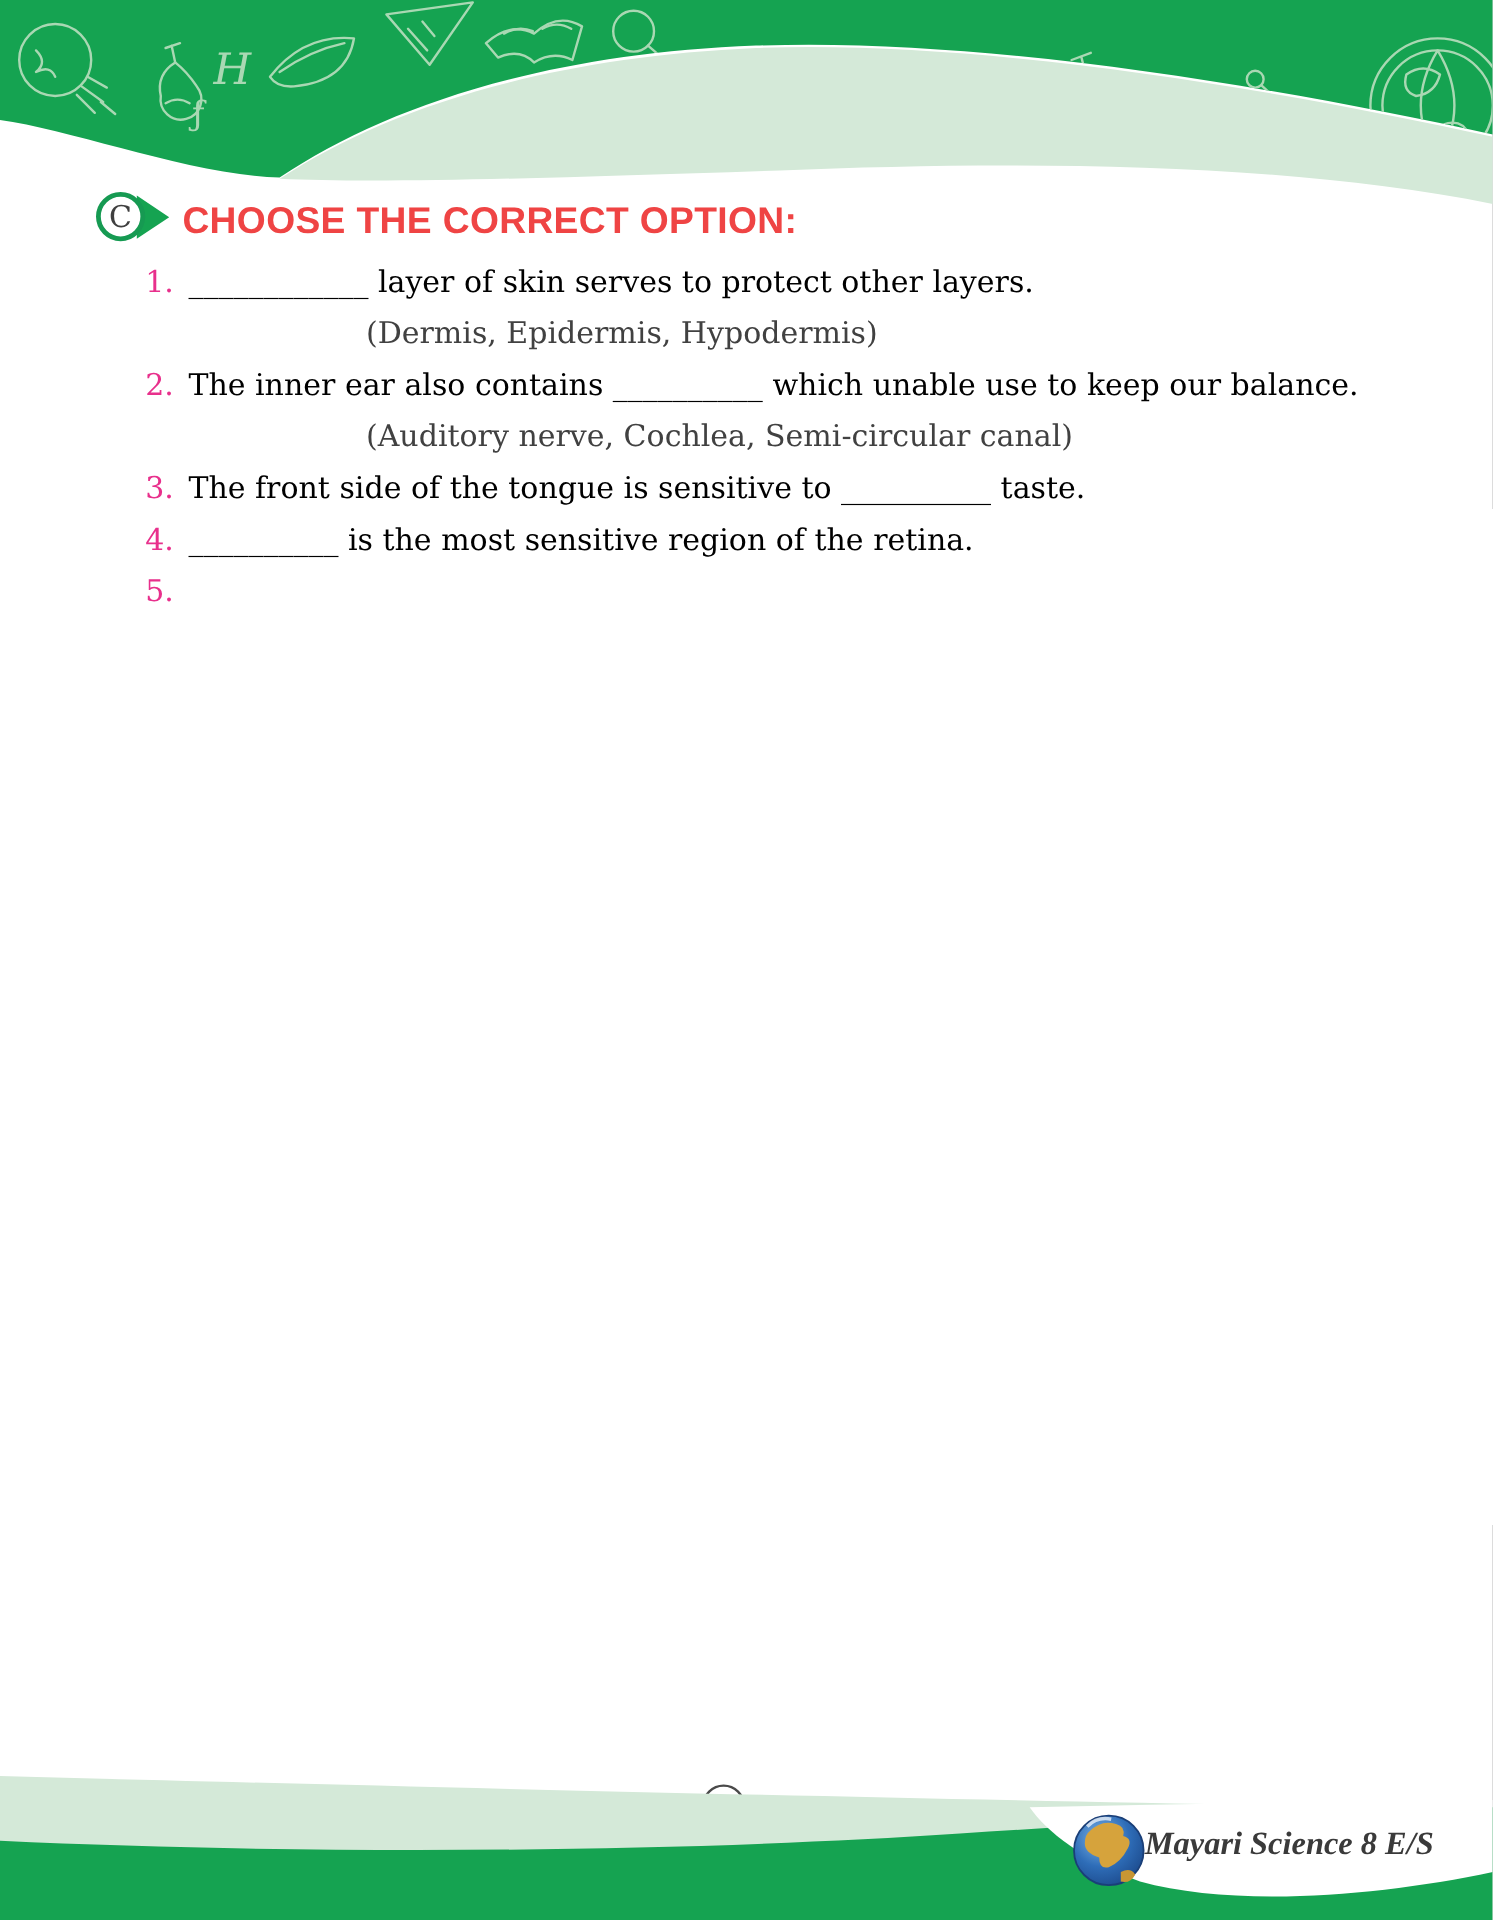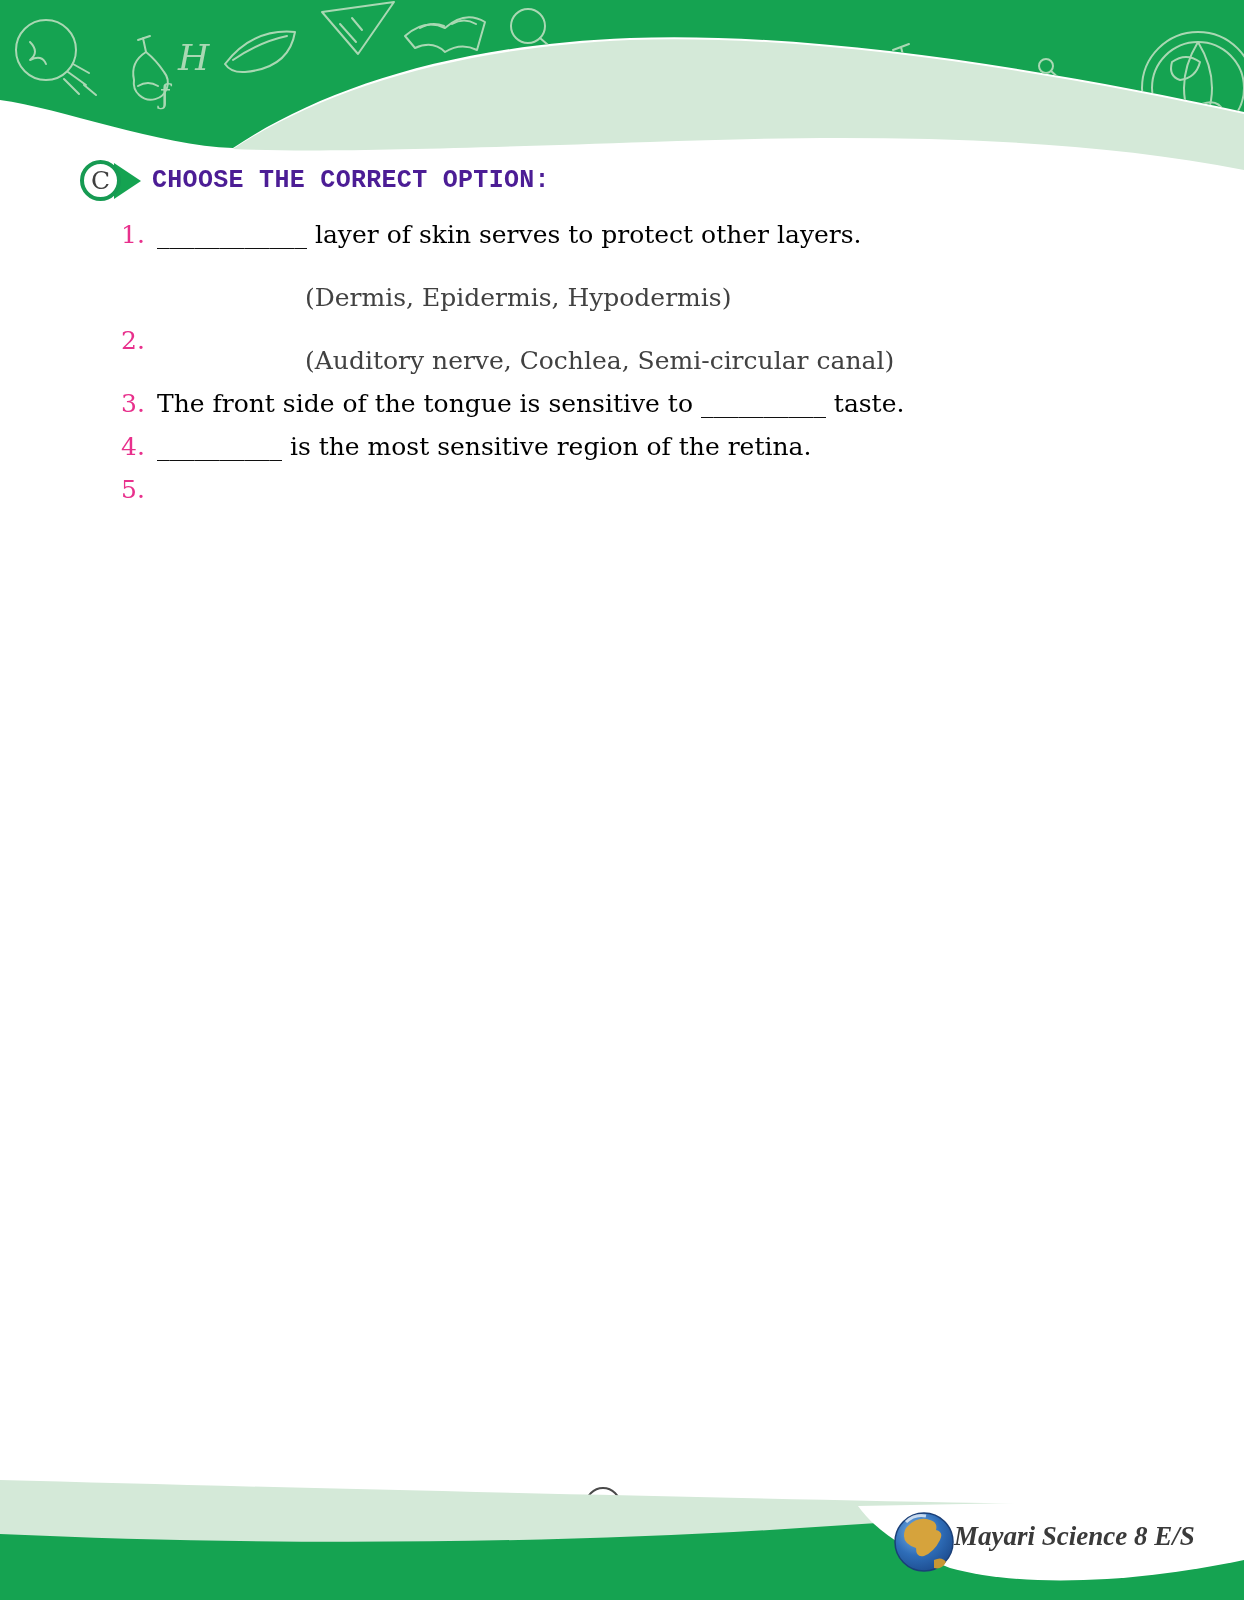--- a/index.html
+++ b/index.html
@@ -17,34 +17,34 @@
   .footer-art{position:absolute;top:1468px;left:0;}
   .badge-arrow{position:absolute;left:99px;top:161px;}
   .badge-circle{
     position:absolute;left:80px;top:160px;
     width:33px;height:33px;border:4px solid #169a52;border-radius:50%;
     background:#fff;display:flex;align-items:center;justify-content:center;
     font-size:25px;color:#3f3f3f;z-index:2;
   }
   .section-title{
     position:absolute;left:152px;top:166px;margin:0;
-    font-family:Liberation Mono, monospace;
-    font-size:25px;font-weight:bold;color:#4c1d95;letter-spacing:.3px;
+    font-family:Liberation Sans, sans-serif;
+    font-size:31px;font-weight:bold;color:#ef4444;letter-spacing:.3px;
     white-space:nowrap;
   }
 
   .questions{position:absolute;top:213px;left:0;width:1160px;}
   .q{display:flex;align-items:flex-start;}
   .qnum{
     width:36px;margin-left:121px;flex:0 0 auto;
     color:#e8308c;font-size:25px;line-height:43px;
   }
   .qbody{flex:1 1 auto;}
   .qline{font-size:25px;line-height:43px;color:#000000;white-space:nowrap;}
-  .qopts{font-size:25px;line-height:43px;color:#414141;padding-left:148px;white-space:nowrap;margin-top:20px;}
+  .qopts{font-size:25px;line-height:43px;color:#414141;padding-left:148px;white-space:nowrap;}
 
   .brand-text{
     position:absolute;left:954px;top:1521px;
     font-family:Liberation Serif, serif;
     font-style:italic;font-weight:bold;
     font-size:27px;color:#3a3a3a;white-space:nowrap;
     z-index:3;
   }
 </style>
 </head>
@@ -160,20 +160,21 @@
       <span class="qnum">1.</span>
       <div class="qbody">
         <div class="qline">____________ layer of skin serves to protect other layers.</div>
         <div class="qopts">(Dermis, Epidermis, Hypodermis)</div>
       </div>
     </div>
 
     <div class="q">
       <span class="qnum">2.</span>
       <div class="qbody">
+        <div class="qline">The inner ear also contains __________ which unable use to keep our balance.</div>
         <div class="qopts">(Auditory nerve, Cochlea, Semi-circular canal)</div>
       </div>
     </div>
 
     <div class="q">
       <span class="qnum">3.</span>
       <div class="qbody">
         <div class="qline">The front side of the tongue is sensitive to __________ taste.</div>
       </div>
     </div>

